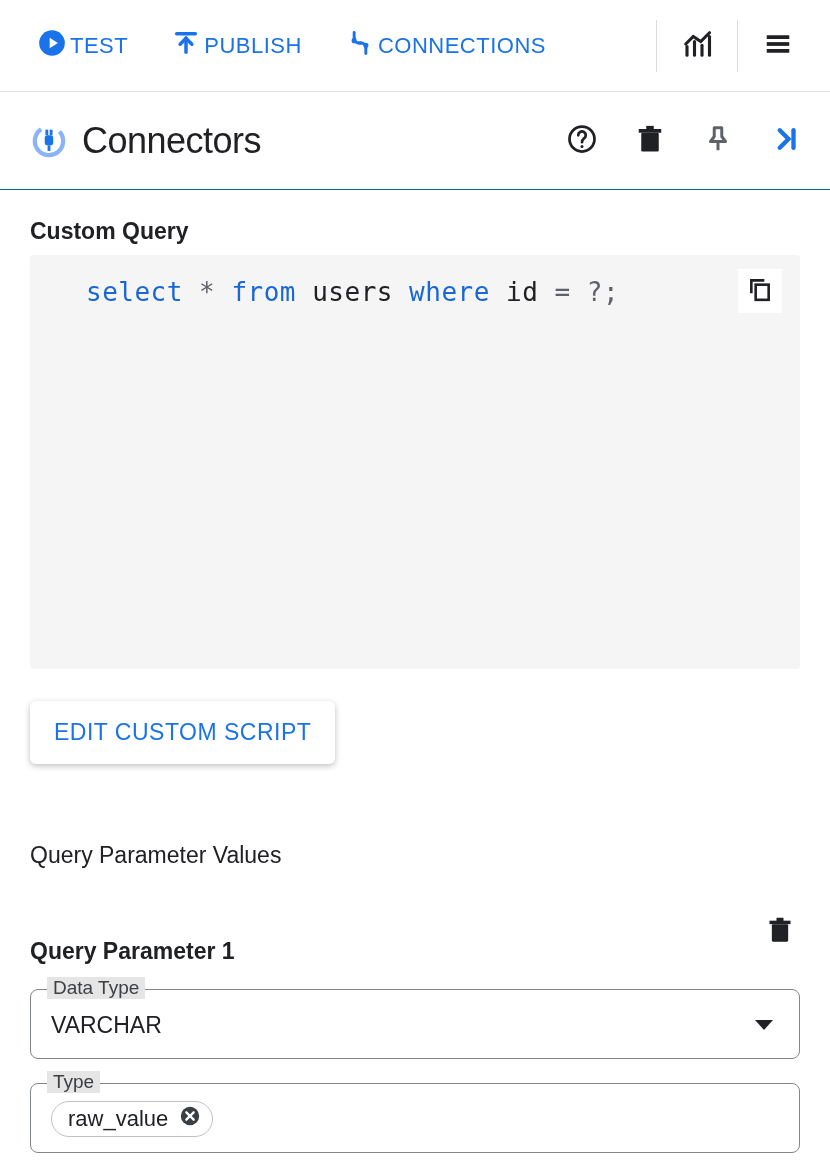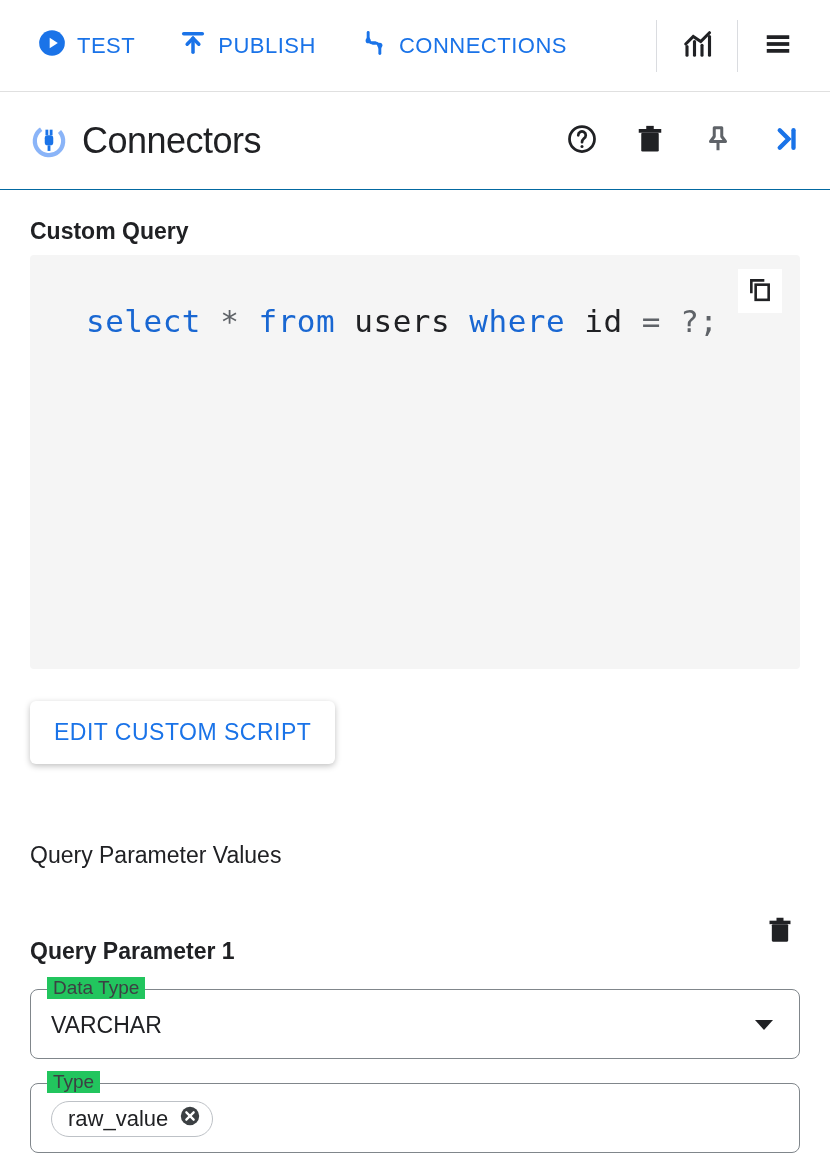--- a/index.html
+++ b/index.html
@@ -16,21 +16,21 @@
     display: flex;
     align-items: center;
     height: 92px;
     padding: 0 20px;
     border-bottom: 1px solid #e0e0e0;
     gap: 8px;
   }
   .tb-btn {
     display: inline-flex;
     align-items: center;
-    gap: 11px;
+    gap: 4px;
     padding: 10px 18px;
     color: #1a73e8;
     font-size: 22px;
     font-weight: 500;
     letter-spacing: 0.5px;
     cursor: pointer;
   }
   .tb-btn svg { width: 28px; height: 28px; }
   .tb-spacer { flex: 1; }
   .tb-icon-btn {
@@ -86,24 +86,23 @@
 
   .code-block {
     position: relative;
     background: #f5f5f5;
     border-radius: 4px;
     padding: 22px 28px 22px 56px;
     height: 414px;
   }
   .code-block pre {
     font-family: ui-monospace, Menlo, Consolas, monospace;
-    font-size: 31px;
+    font-size: 26px;
     letter-spacing: 0.5px;
     white-space: pre;
-    margin-top: 26px;
   }
   .kw { color: #1967d2; }
   .op { color: #5f6368; }
   .id { color: #202124; }
   .copy-btn {
     position: absolute;
     top: 14px; right: 18px;
     width: 44px; height: 44px;
     background: #ffffff;
     display:flex; align-items:center; justify-content:center;
@@ -144,21 +143,21 @@
     padding: 16px 20px 14px 20px;
     min-height: 70px;
     display:flex;
     align-items:center;
   }
   .outlined-field .floating-label {
     position: absolute;
     top: -13px;
     left: 16px;
     padding: 0 6px;
-    background: #22c55e;
+    background: #e5e5e5;
     font-size: 19px;
     font-weight: 500;
     color: #3c4043;
   }
   .select-field .value {
     font-size: 23px;
     flex:1;
   }
   .select-field .caret {
     width: 0; height: 0;

